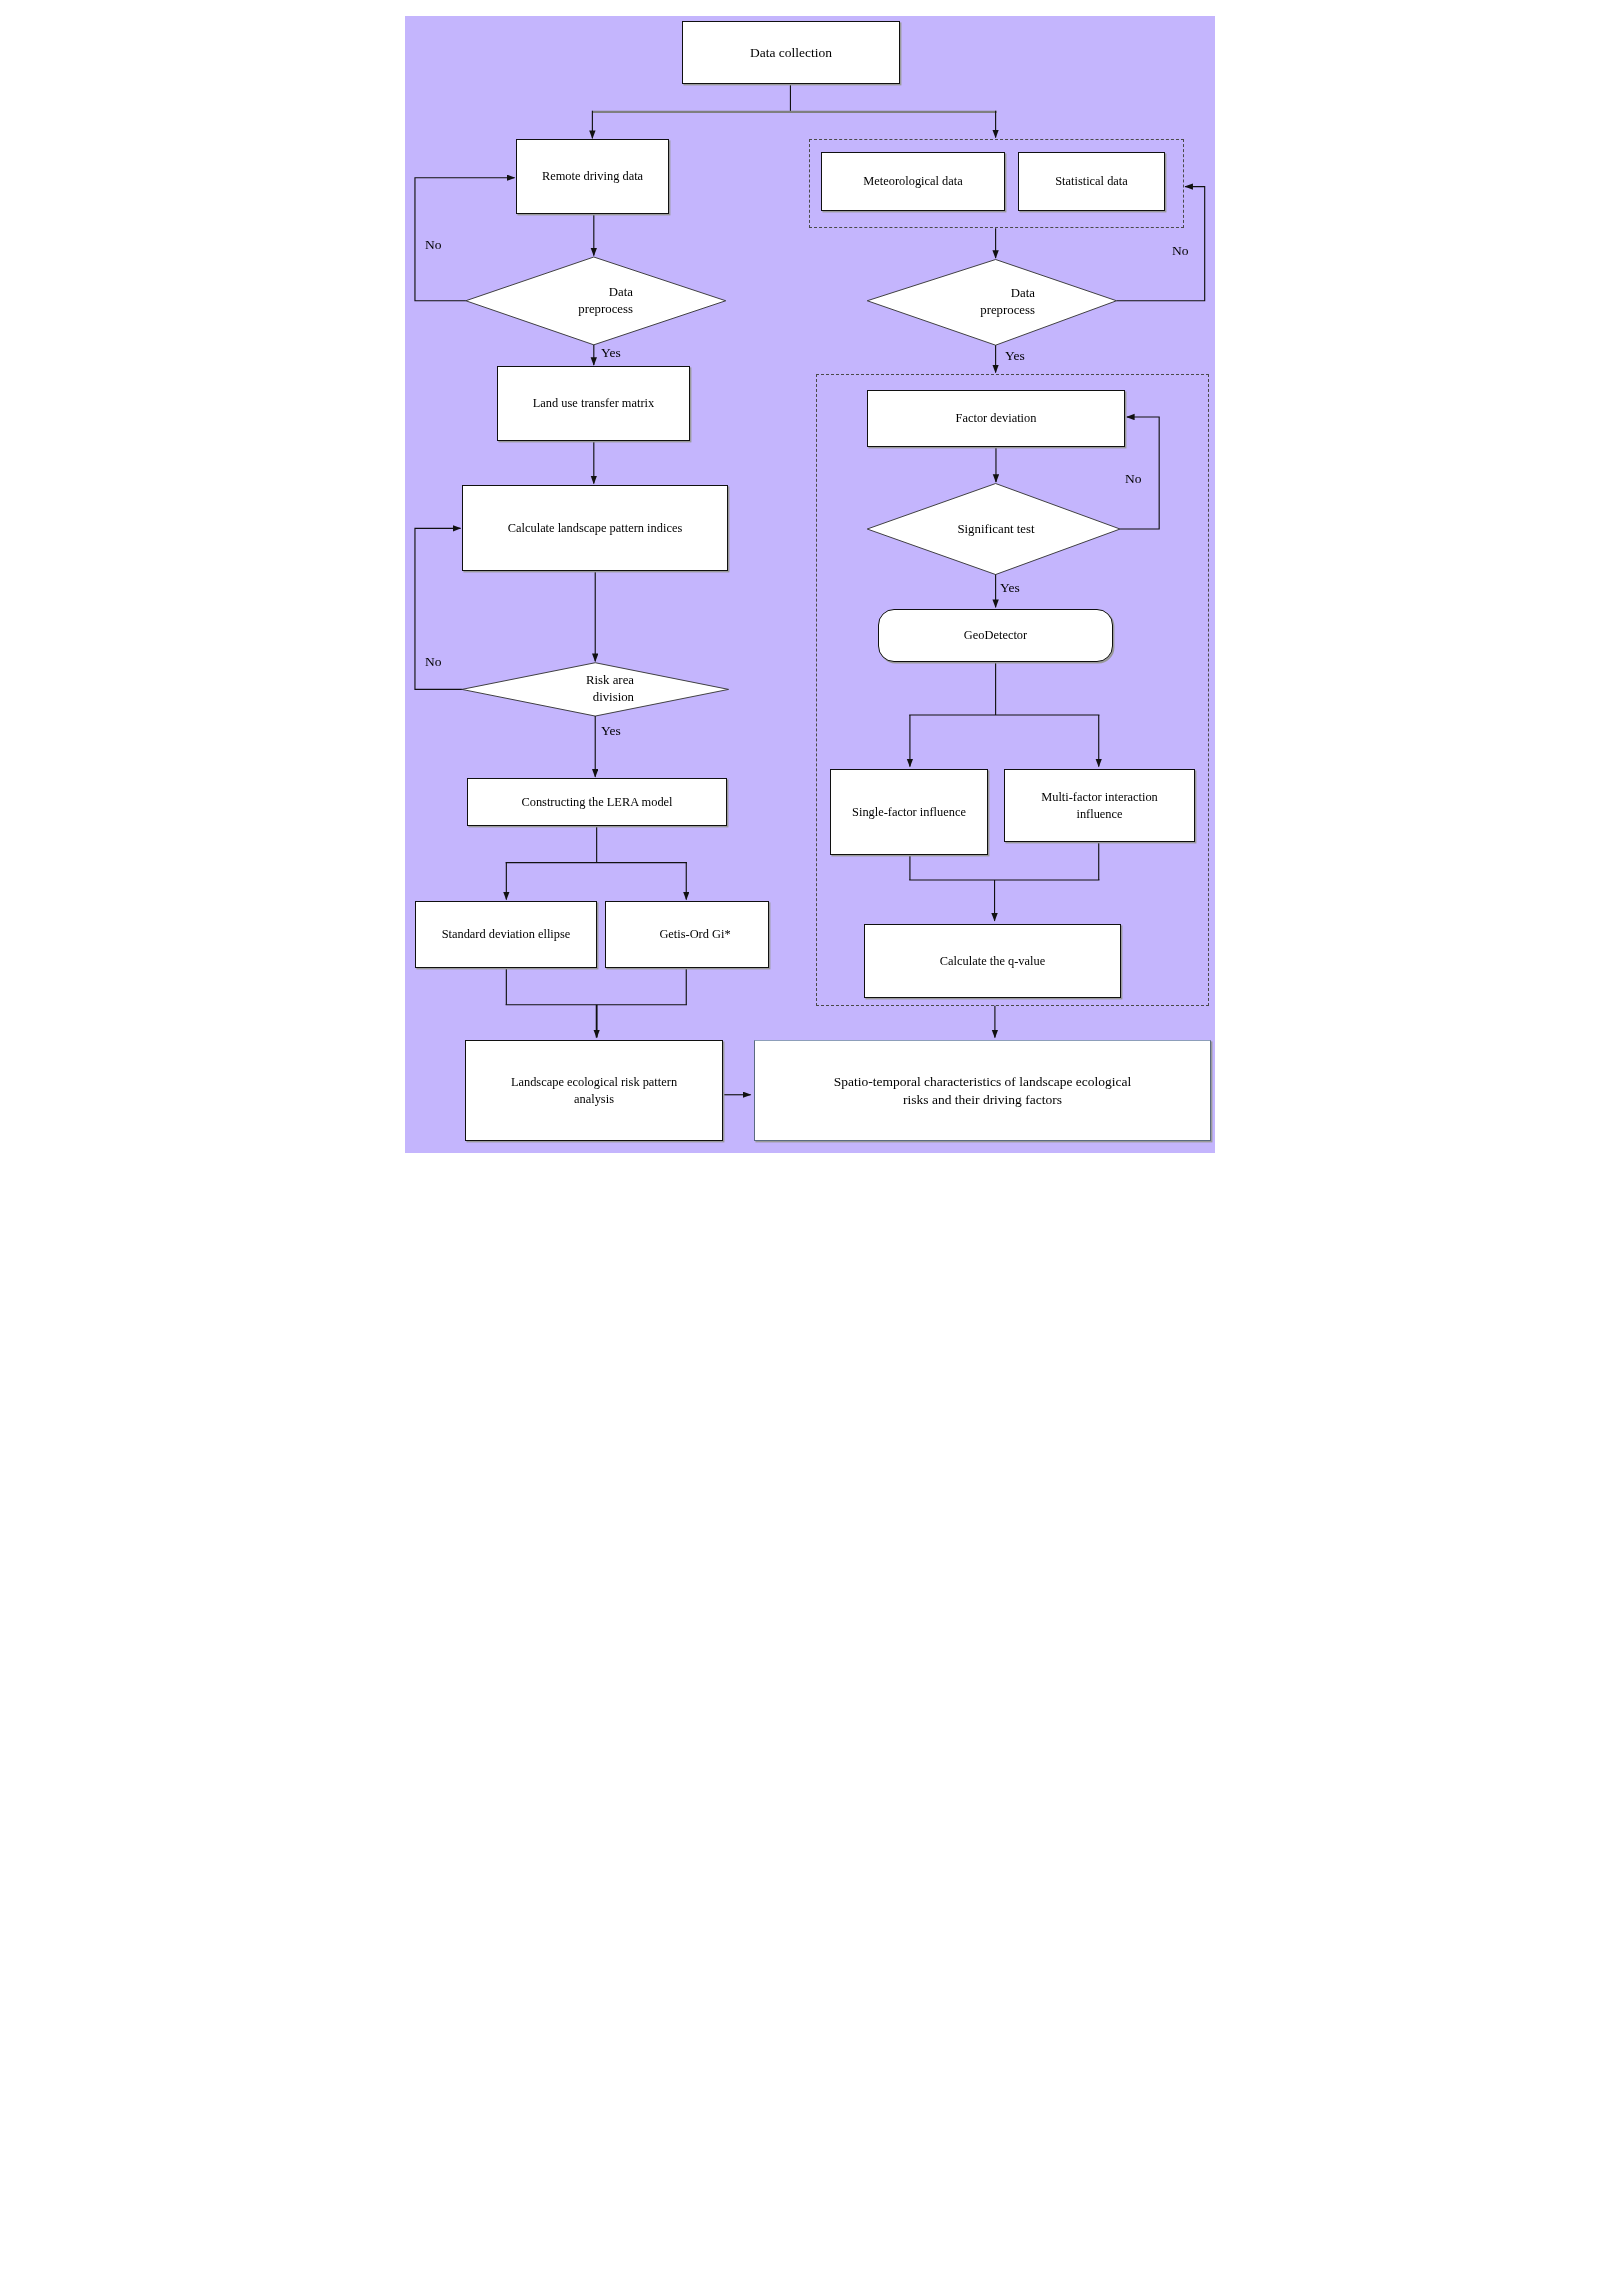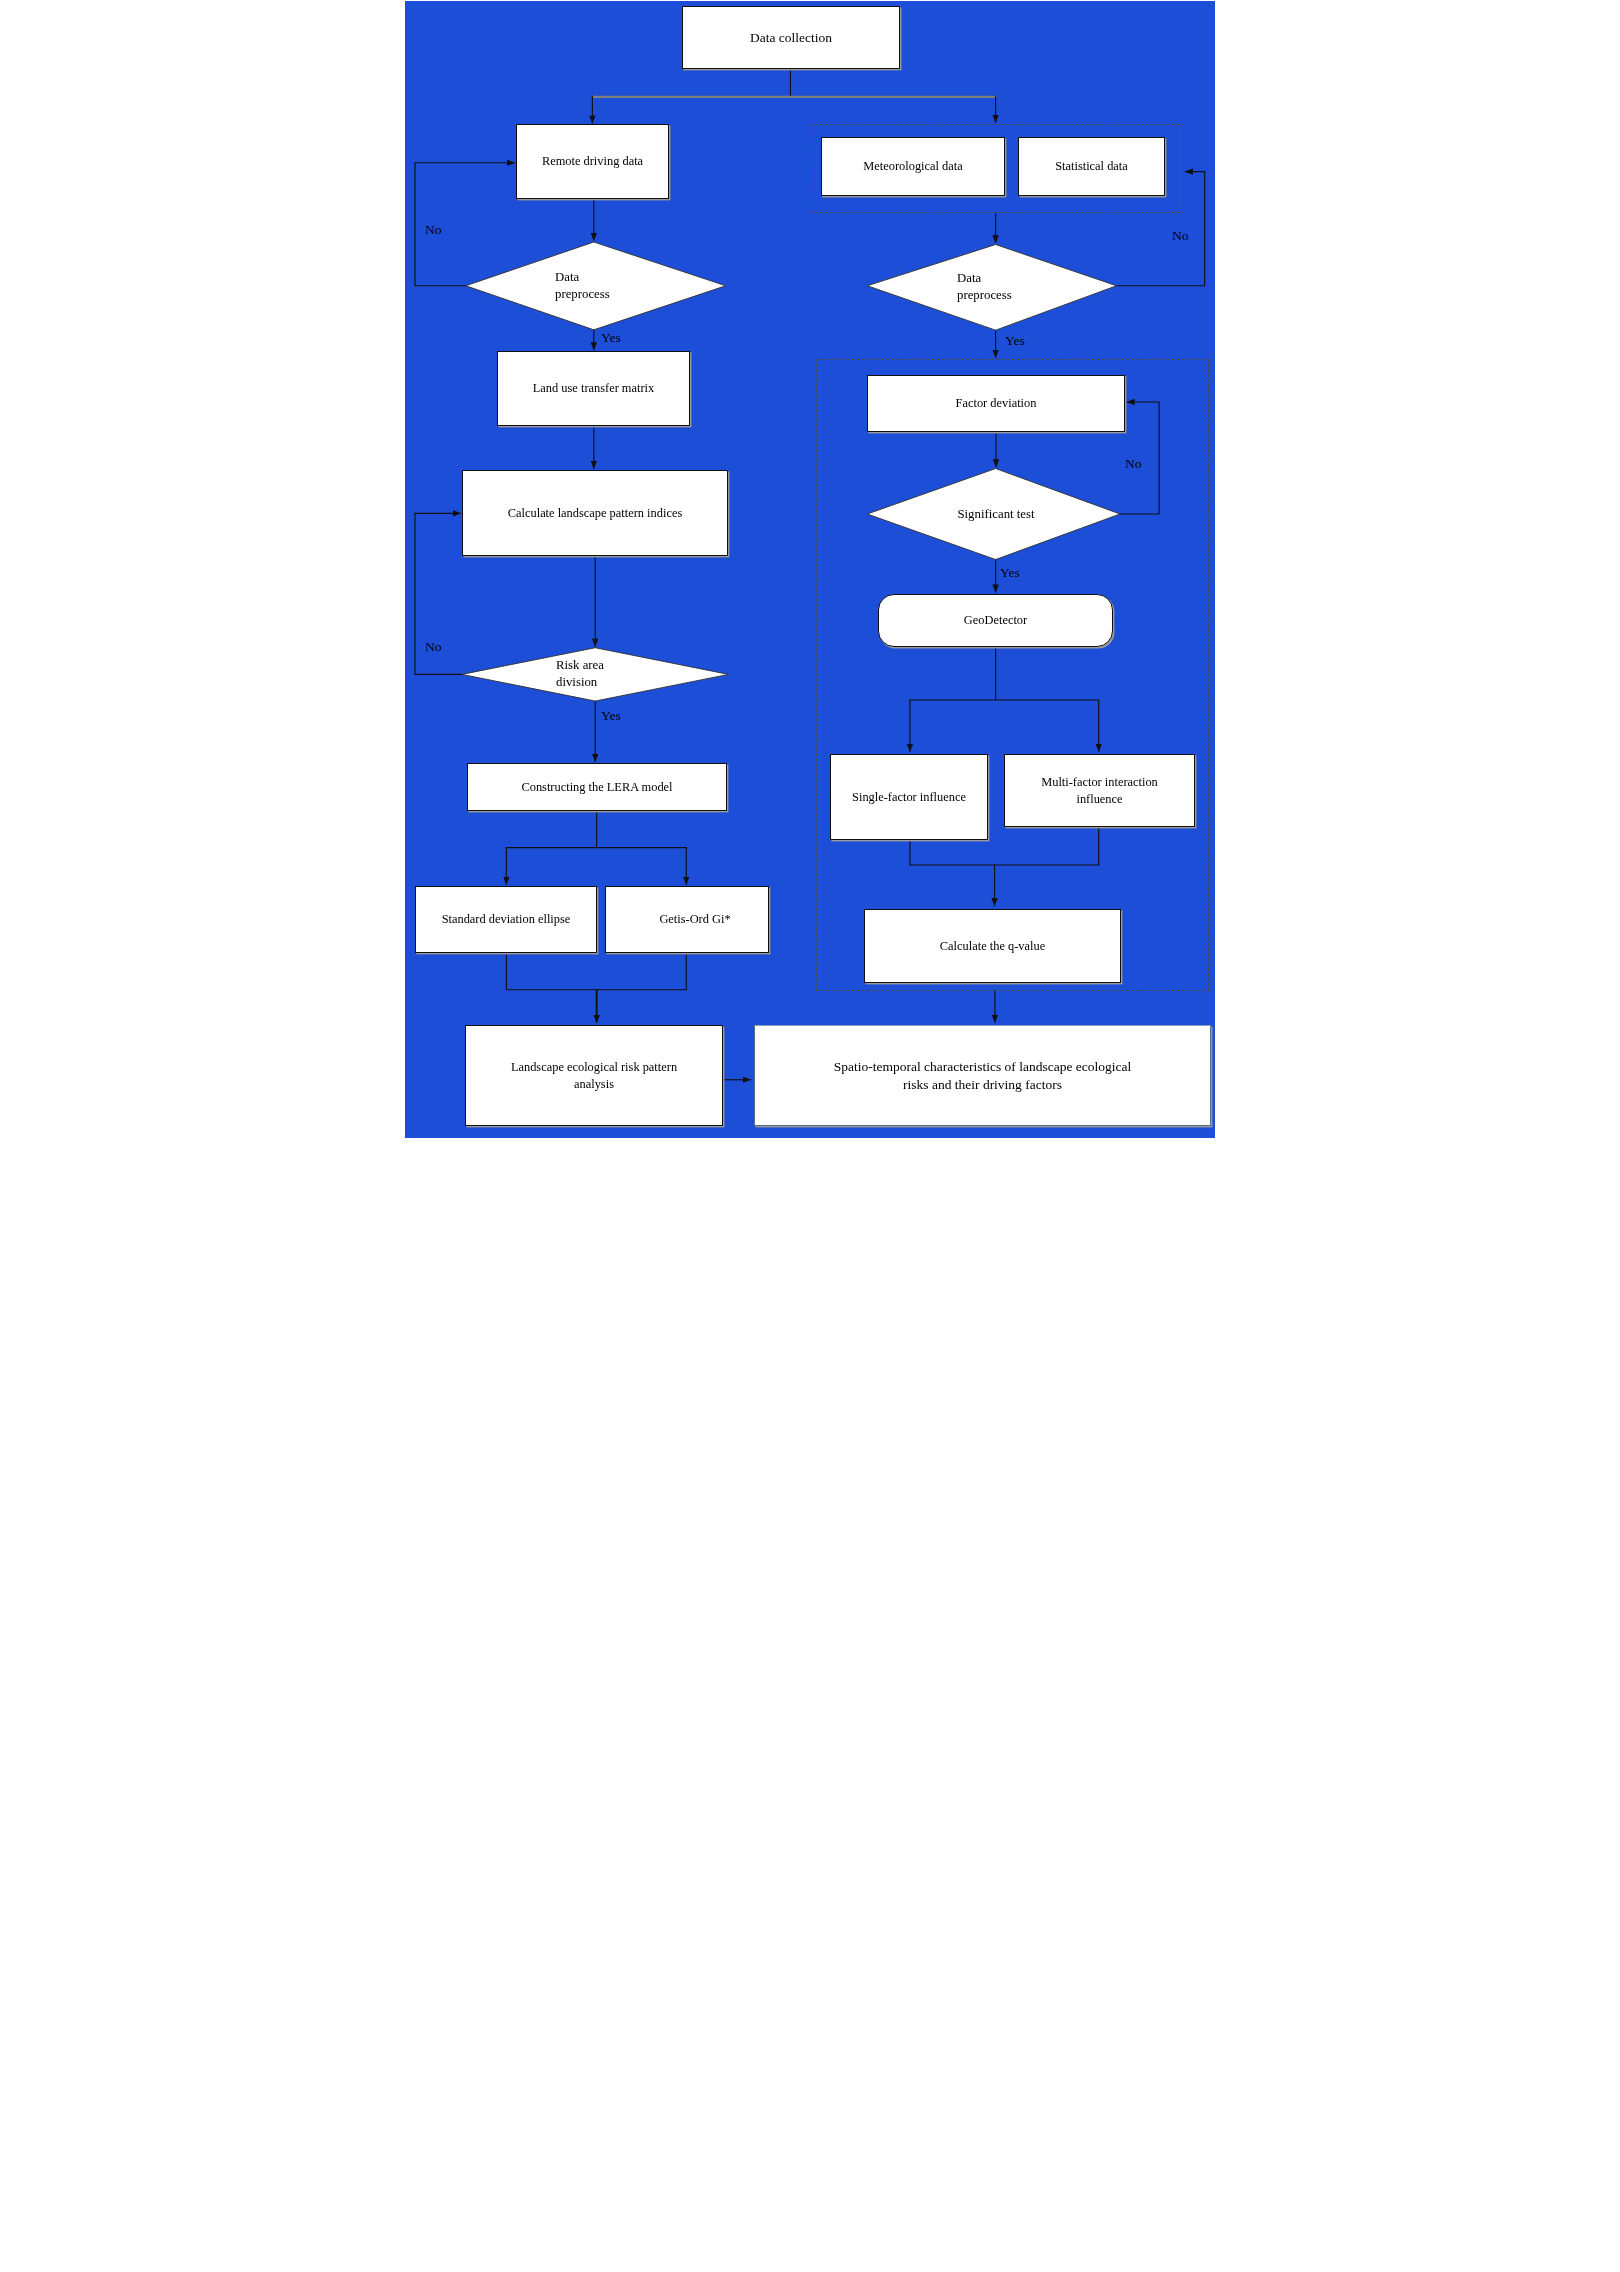--- a/index.html
+++ b/index.html
@@ -1,23 +1,23 @@
 <!DOCTYPE html>
 <html style="font-size:11.4px"><head>
 <meta charset="utf-8">
 <style>
   html,body{margin:0;padding:0;background:#ffffff;}
   body{font-family:"Liberation Serif","DejaVu Serif",serif;color:#000;}
-  #canvas{position:relative;width:810px;height:1137px;margin:1px auto;background:#1d4ed8;overflow:hidden;}
+  #canvas{position:relative;width:810px;height:1137px;margin:16px auto;background:#c4b5fd;overflow:hidden;}
   #wires{position:absolute;left:0;top:0;width:810px;height:1137px;z-index:1;}
   .node{position:absolute;z-index:2;background:#fff;border:1.4px solid #101010;
         box-shadow:1.4px 1.4px 0 #9a9a9a;display:flex;align-items:center;justify-content:center;
         text-align:center;font-size:12.4px;line-height:1.32;box-sizing:border-box;}
   .dashedbox{position:absolute;z-index:0;border:1.1px dashed #4a4a4a;background:transparent;box-sizing:border-box;}
-  .dlabel{position:absolute;z-index:3;text-align:left;font-size:12.8px;line-height:1.3;
+  .dlabel{position:absolute;z-index:3;text-align:right;font-size:12.8px;line-height:1.3;
           display:flex;align-items:center;justify-content:center;}
   .edgelabel{position:absolute;z-index:3;font-size:13.5px;line-height:1;}
   .result{border-color:#5b6b80;border-top-color:#8d9fba;border-width:1.8px;font-size:13.5px;}
   .big{font-size:13.5px;}
 </style>
 </head>
 <body>
 
 <div id="canvas">
 

